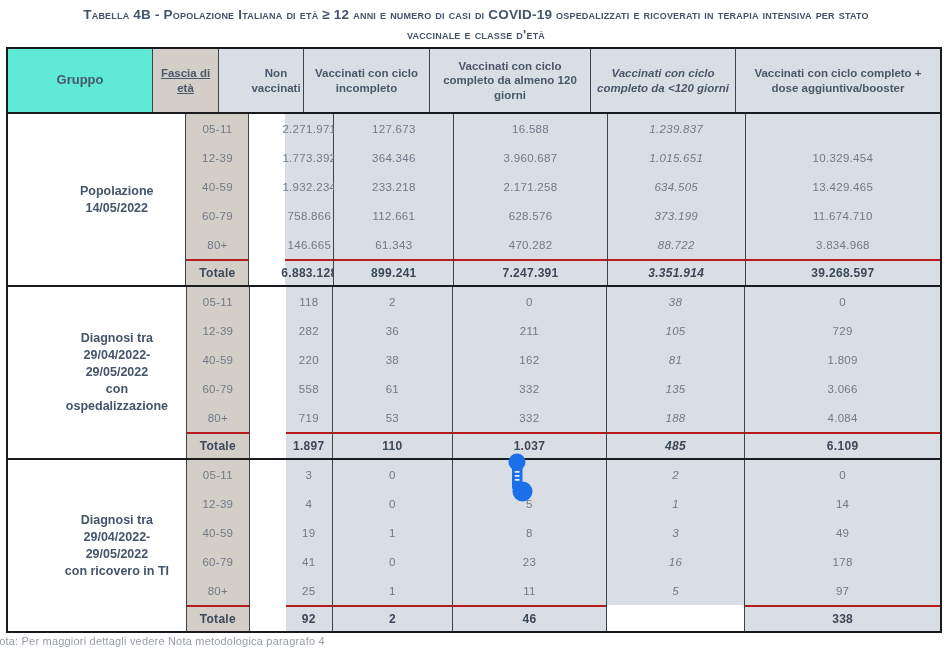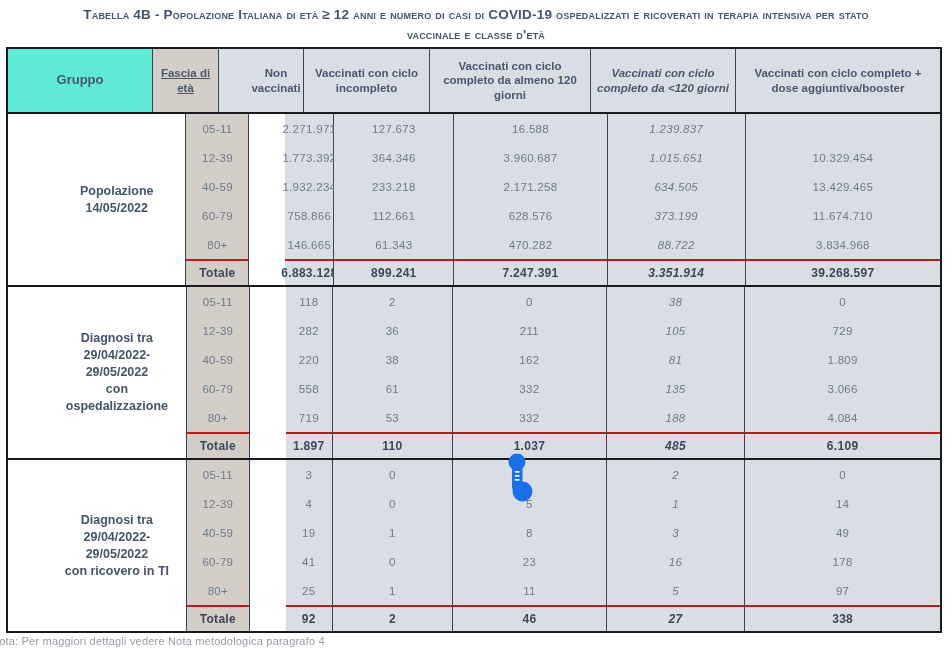--- a/index.html
+++ b/index.html
@@ -258,21 +258,20 @@
       <div class="c val">23</div>
       <div class="c val">11</div>
       <div class="c val tot">46</div>
     </div>
     <div class="col w5 vline">
       <div class="c val">2</div>
       <div class="c val">1</div>
       <div class="c val">3</div>
       <div class="c val">16</div>
       <div class="c val">5</div>
-      <div class="c val tot">27</div>
     </div>
     <div class="col w6">
       <div class="c val">0</div>
       <div class="c val">14</div>
       <div class="c val">49</div>
       <div class="c val">178</div>
       <div class="c val">97</div>
       <div class="c val tot">338</div>
     </div>
   </div>

